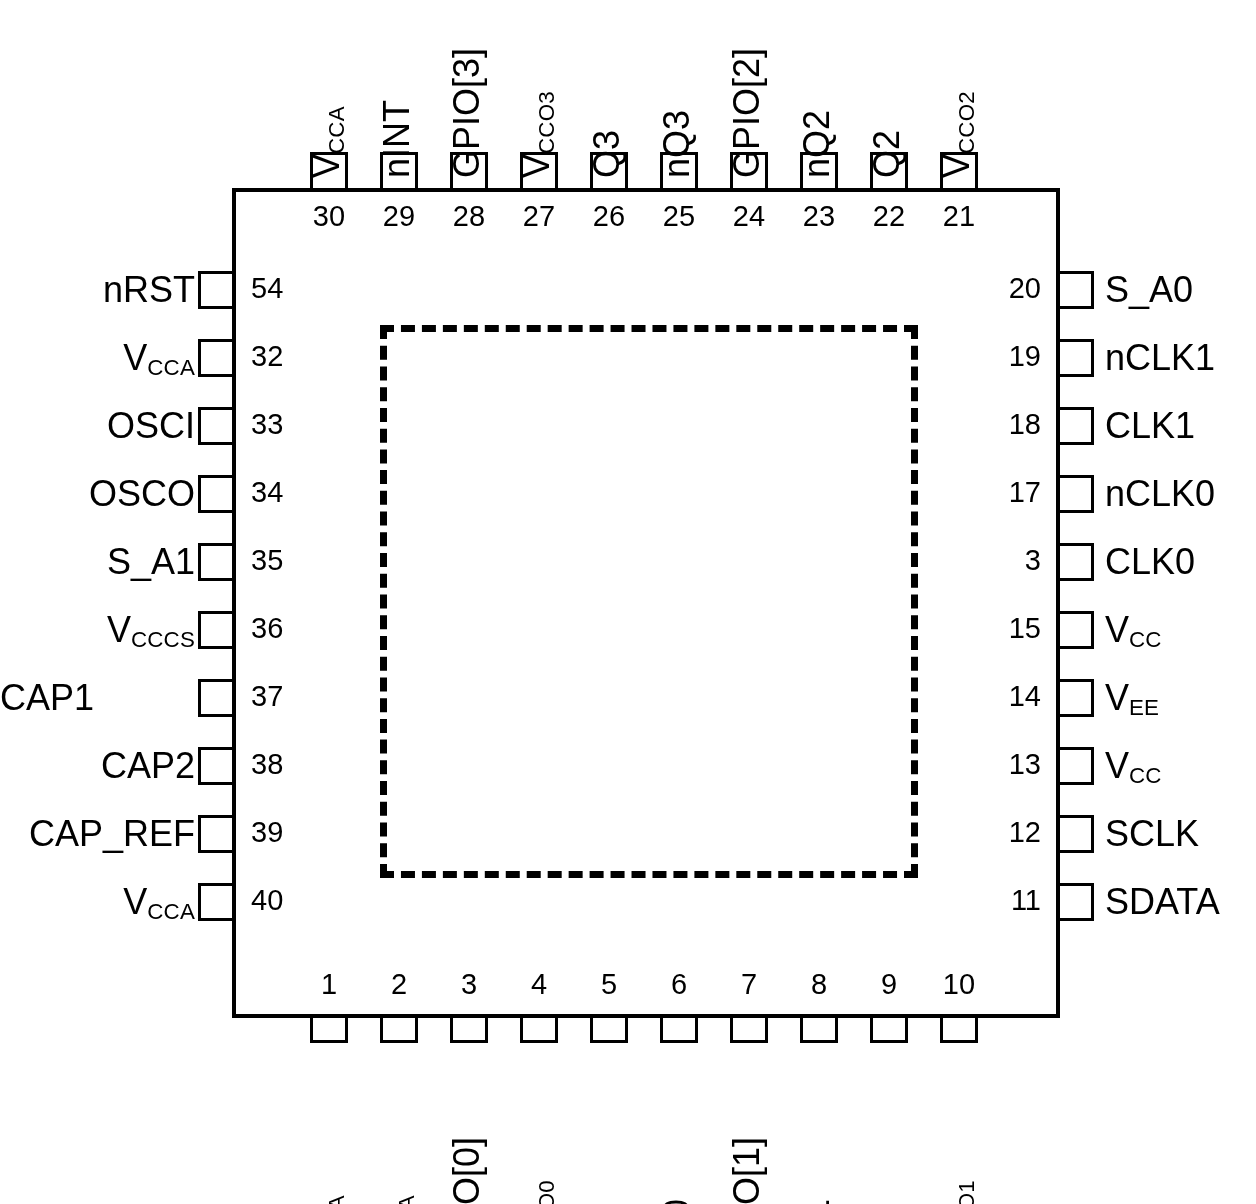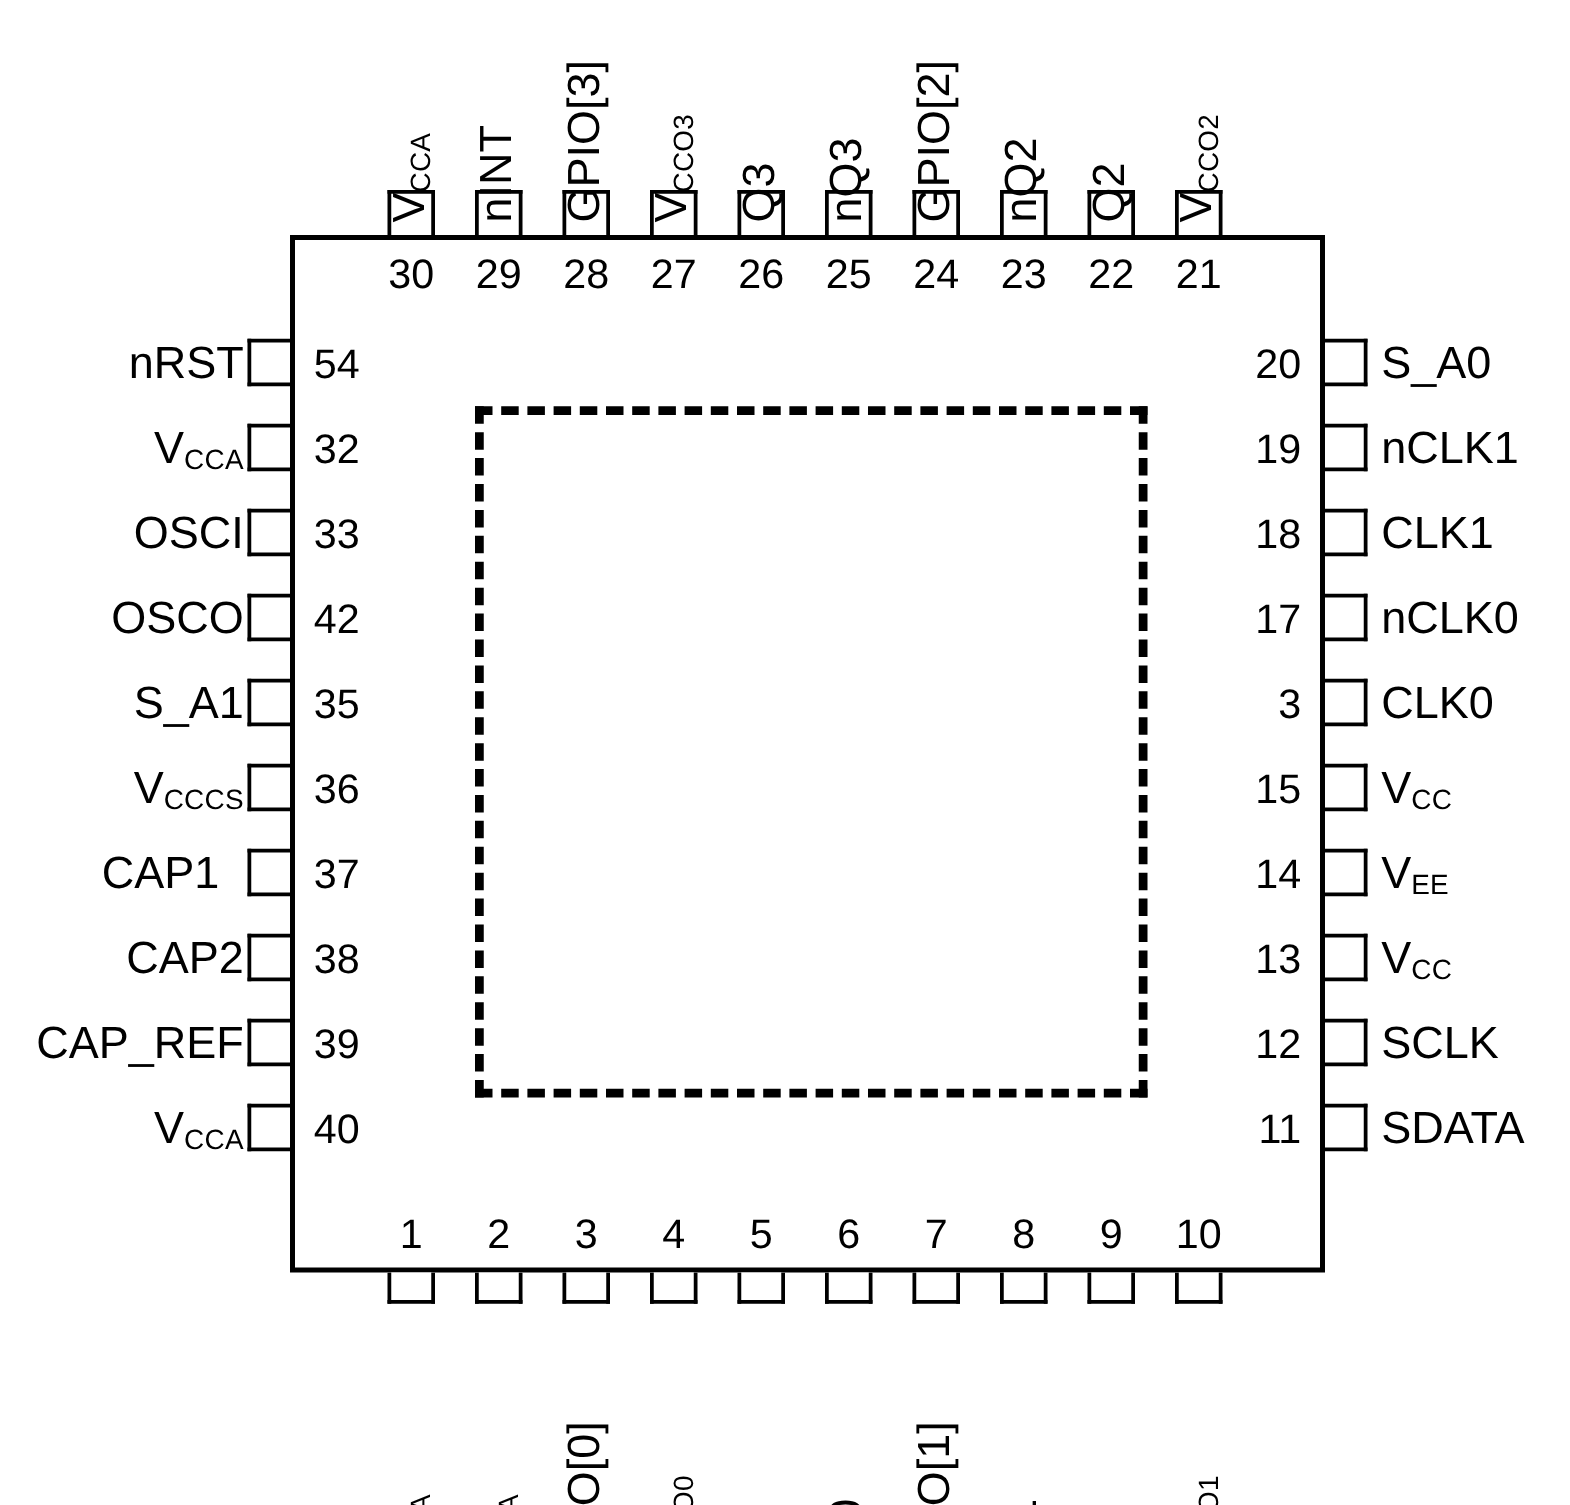--- a/index.html
+++ b/index.html
@@ -70,21 +70,21 @@
 
   
   .pin-tab.top{    border-bottom:none; }
   .pin-tab.bottom{ border-top:none; }
   .pin-tab.left{   border-right:none; }
   .pin-tab.right{  border-left:none; }
 
   
   .pin-number{
     position:absolute;
-    font-size:33px;
+    font-size:29px;
     line-height:1;
     color:#000000;
     white-space:nowrap;
   }
   .pin-number.top,
   .pin-number.bottom{
     width:70px;
     text-align:center;
   }
   .pin-number.left{
@@ -200,31 +200,31 @@
       <div class="pin-tab left" style="left: 198px; top: 271px;"></div>
       <div class="pin-number left" style="left: 251px; top: 274px;">54</div>
       <div class="pin-label left" style="left: 0px; width: 195px; top: 272px; text-align: right; padding-right: 0px;">nRST</div>
       <div class="pin-tab left" style="left: 198px; top: 339px;"></div>
       <div class="pin-number left" style="left: 251px; top: 342px;">32</div>
       <div class="pin-label left" style="left: 0px; width: 195px; top: 340px; text-align: right; padding-right: 0px;">V<span class="sub">CCA</span></div>
       <div class="pin-tab left" style="left: 198px; top: 407px;"></div>
       <div class="pin-number left" style="left: 251px; top: 410px;">33</div>
       <div class="pin-label left" style="left: 0px; width: 195px; top: 408px; text-align: right; padding-right: 0px;">OSCI</div>
       <div class="pin-tab left" style="left: 198px; top: 475px;"></div>
-      <div class="pin-number left" style="left: 251px; top: 478px;">42</div>
+      <div class="pin-number left" style="left: 251px; top: 478px;">34</div>
       <div class="pin-label left" style="left: 0px; width: 195px; top: 476px; text-align: right; padding-right: 0px;">OSCO</div>
       <div class="pin-tab left" style="left: 198px; top: 543px;"></div>
       <div class="pin-number left" style="left: 251px; top: 546px;">35</div>
       <div class="pin-label left" style="left: 0px; width: 195px; top: 544px; text-align: right; padding-right: 0px;">S_A1</div>
       <div class="pin-tab left" style="left: 198px; top: 611px;"></div>
       <div class="pin-number left" style="left: 251px; top: 614px;">36</div>
       <div class="pin-label left" style="left: 0px; width: 195px; top: 612px; text-align: right; padding-right: 0px;">V<span class="sub">CCCS</span></div>
       <div class="pin-tab left" style="left: 198px; top: 679px;"></div>
       <div class="pin-number left" style="left: 251px; top: 682px;">37</div>
-      <div class="pin-label left" style="left: 0px; width: 195px; top: 680px; text-align: center; padding-right: 0px; padding-left: 31px;">CAP1</div>
+      <div class="pin-label left" style="left: 0px; width: 195px; top: 680px; text-align: left; padding-right: 0px;">CAP1</div>
       <div class="pin-tab left" style="left: 198px; top: 747px;"></div>
       <div class="pin-number left" style="left: 251px; top: 750px;">38</div>
       <div class="pin-label left" style="left: 0px; width: 195px; top: 748px; text-align: right; padding-right: 0px;">CAP2</div>
       <div class="pin-tab left" style="left: 198px; top: 815px;"></div>
       <div class="pin-number left" style="left: 251px; top: 818px;">39</div>
       <div class="pin-label left" style="left: 0px; width: 195px; top: 816px; text-align: right; padding-right: 0px;">CAP_REF</div>
       <div class="pin-tab left" style="left: 198px; top: 883px;"></div>
       <div class="pin-number left" style="left: 251px; top: 886px;">40</div>
       <div class="pin-label left" style="left: 0px; width: 195px; top: 884px; text-align: right; padding-right: 0px;">V<span class="sub">CCA</span></div>
       <div class="pin-tab right" style="left: 1060px; top: 271px;"></div>

